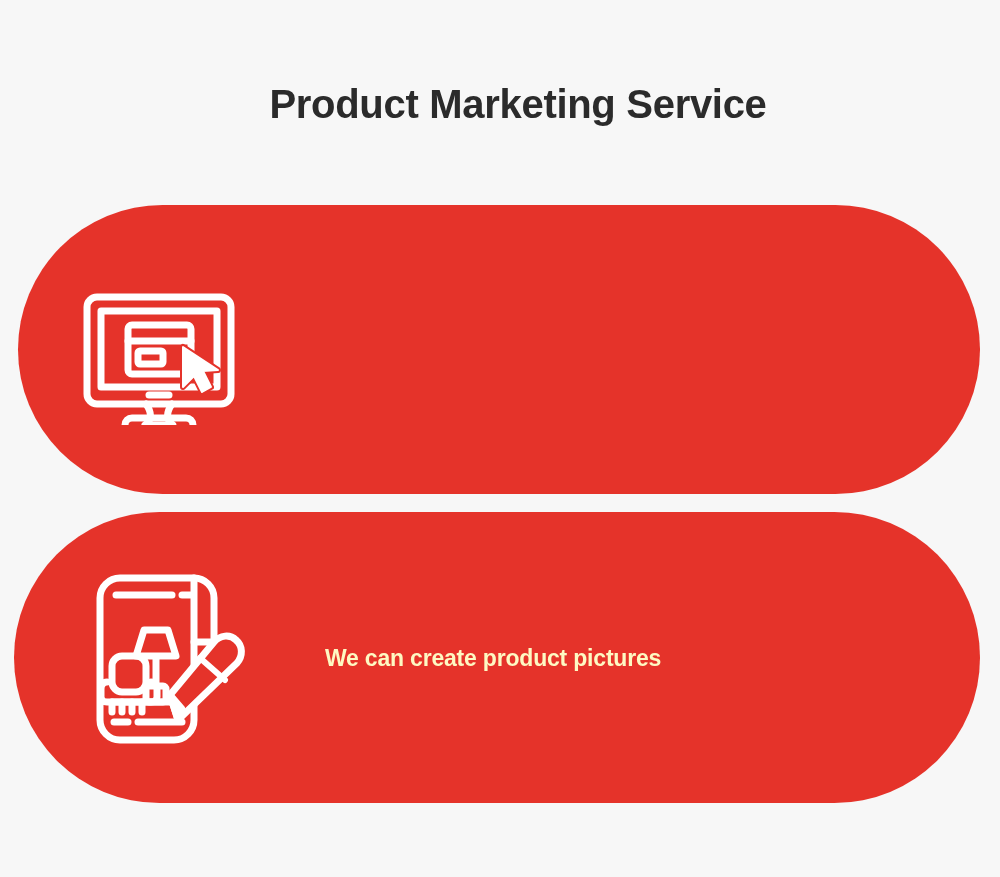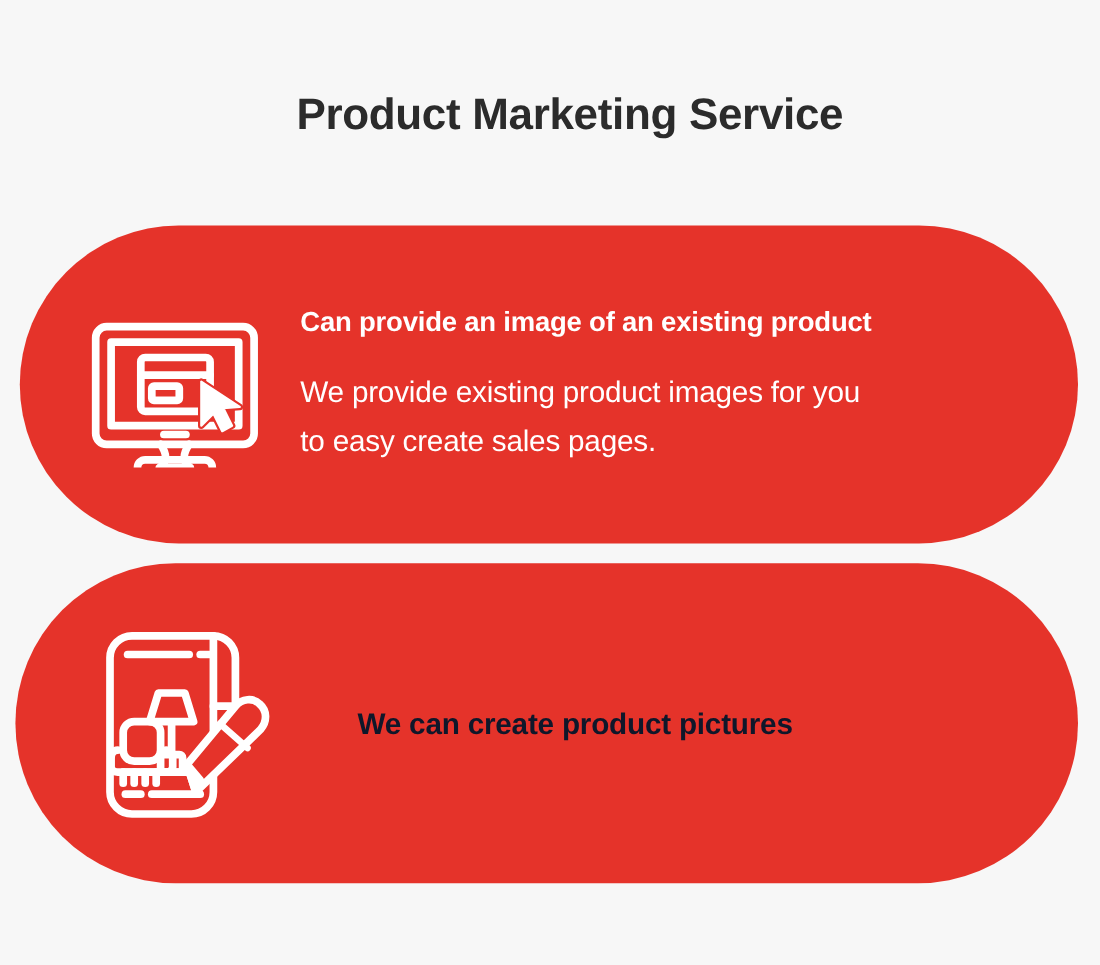--- a/index.html
+++ b/index.html
@@ -98,22 +98,22 @@
   .card-text {
     color: #ffffff;
     font-size: 27px;
     font-weight: normal;
     line-height: 45px;
     letter-spacing: -0.2px;
     max-width: 640px;
   }
 
   .card-text-bold {
-    color: #0f172a;
-    font-size: 27px;
+    color: #fef9c3;
+    font-size: 23px;
     font-weight: bold;
     line-height: 48px;
     letter-spacing: -0.2px;
     max-width: 520px;
   }
 
   .icon-svg { display: block; }
 </style>
 </head>
 <body>
@@ -144,27 +144,20 @@
           <line x1="70" y1="120" x2="90" y2="120"></line>
 
           <path d="M66 129 C 74 136 74 144 70 150" stroke="none"></path>
           <path d="M67 129 C 74 139 72 146 66 150 L94 150 C 88 146 86 139 93 129"></path>
 
           <rect x="46" y="143" width="68" height="14" rx="7" ry="7"></rect>
         </svg>
       </span>
     </div>
 
-    <div class="card-body">
-      <div class="card-heading">Can provide an image of an existing product</div>
-      <div class="card-text">
-        <div>We provide existing product images for you</div>
-        <div>to easy create sales pages.</div>
-      </div>
-    </div>
   </div>
 
   <div class="card card-2">
 
     <div class="card-icon">
       <span>
         <svg class="icon-svg" width="165" height="175" viewBox="0 0 165 175" fill="none" stroke="#ffffff" stroke-width="7" stroke-linecap="round" stroke-linejoin="round">
 
           <path d="M18 28 C18 17 27 8 38 8 L112 8 L112 150 C112 161 103 170 92 170
                    L38 170 C27 170 18 161 18 150 Z"></path>

